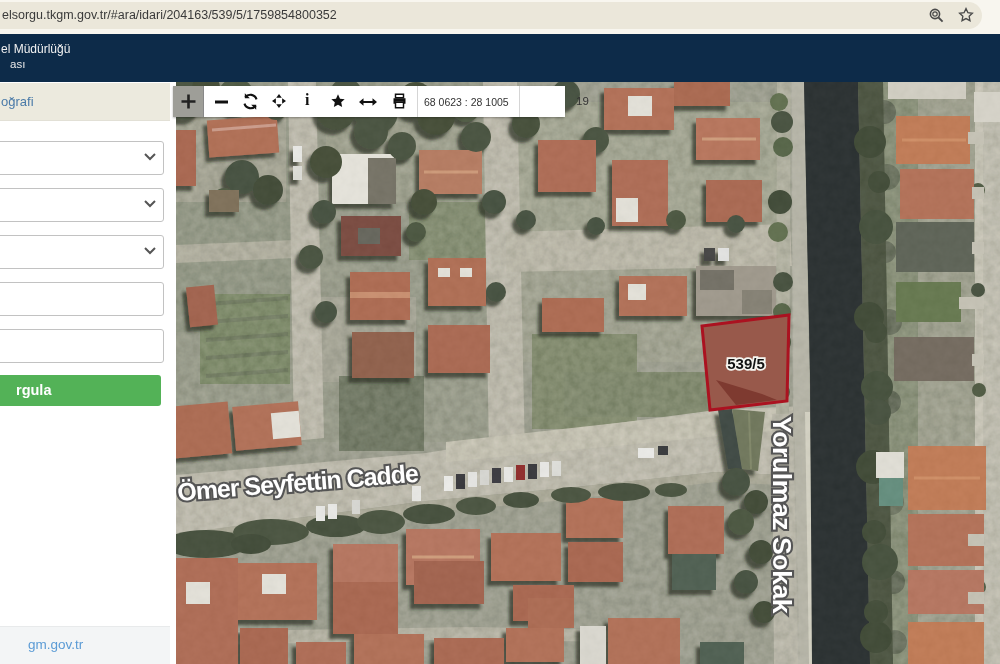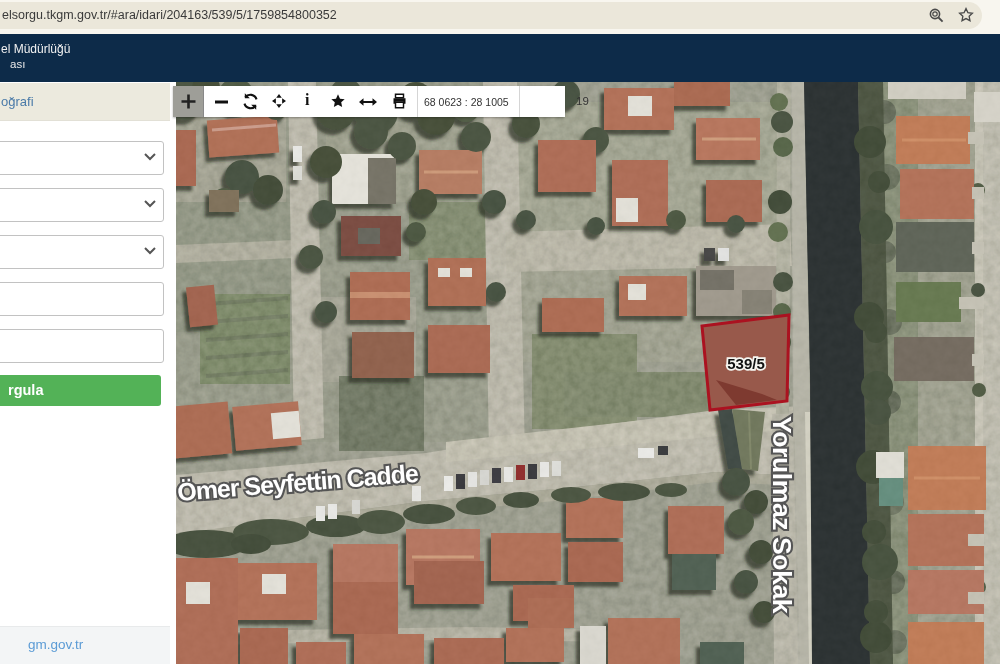--- a/index.html
+++ b/index.html
@@ -56,21 +56,21 @@
   <svg class="abs" style="left:143px;top:245px;" width="14" height="12" viewBox="0 0 14 12">
       <path d="M2 3l5 5 5-5" fill="none" stroke="#555" stroke-width="2"></path>
     </svg>
 
   <div class="abs" style="left:-12px;top:282px;width:174px;height:32px;background:#fff;border:1px solid #c2c2c2;border-radius:3px;"></div>
 
   <div class="abs" style="left:-12px;top:329px;width:174px;height:32px;background:#fff;border:1px solid #c2c2c2;border-radius:3px;"></div>
 
   <div class="abs" style="left:-12px;top:375px;width:173px;height:31px;background:#53b257;border-radius:3px;"></div>
 
-  <div class="abs" style="left:8px;top:382px;font-size:14.5px;font-weight:bold;color:#fff;">rgula</div>
+  <div class="abs" style="left:16px;top:382px;font-size:14.5px;font-weight:bold;color:#fff;">rgula</div>
 
   <div class="abs" style="left:0;top:626px;width:170px;height:38px;background:#f3f5f6;border-top:1px solid #e8eaeb;"></div>
 
   <div class="abs" style="left:0px;top:637px;font-size:13.5px;color:#5b9bd5;padding-left:28px;">gm.gov.tr</div>
 
   <div class="abs" style="left:170px;top:82px;width:830px;height:582px;overflow:hidden;padding-left:6px;">
     <svg width="830" height="582" viewBox="0 0 830 582">
 <defs>
 <filter id="tex" x="0" y="0" width="100%" height="100%">
 <feTurbulence type="fractalNoise" baseFrequency="0.12" numOctaves="3" seed="7" result="n"></feTurbulence>

